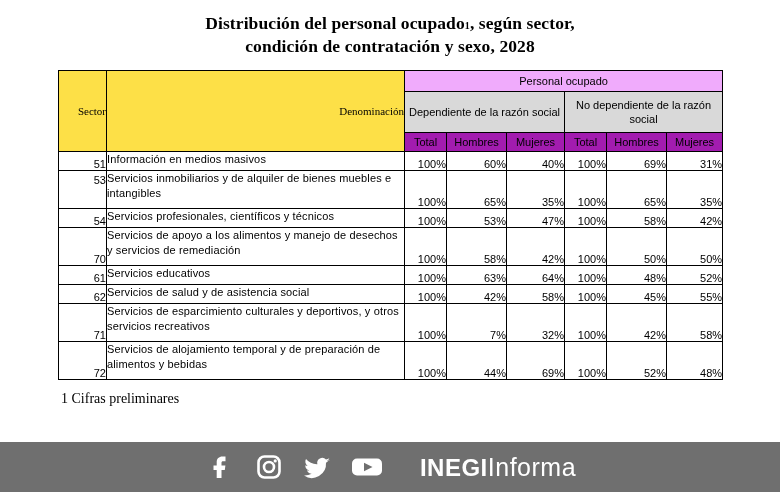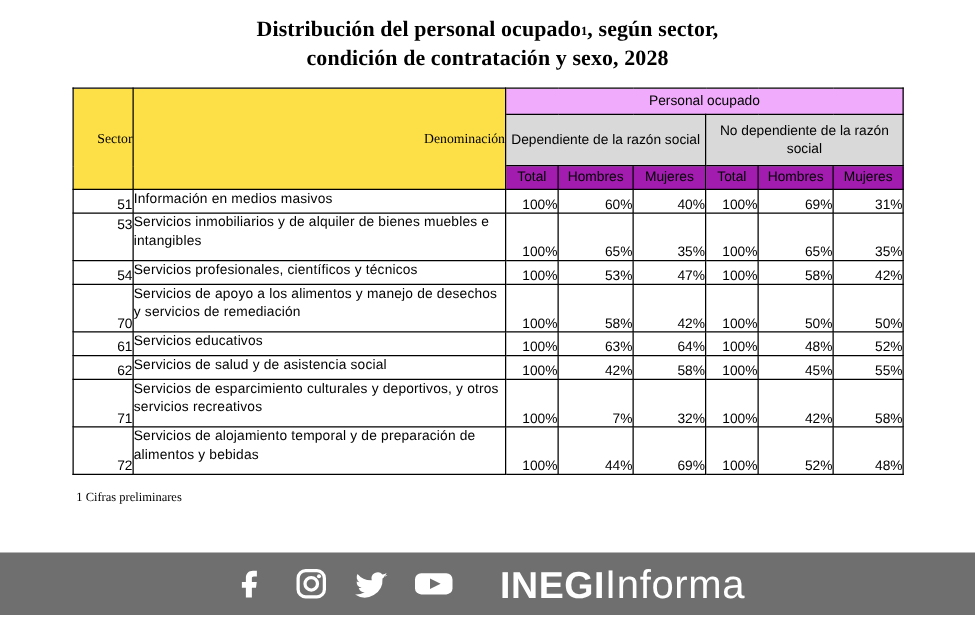--- a/index.html
+++ b/index.html
@@ -117,21 +117,21 @@
   }
 
   .r1 { height: 19px; }
   .r2 { height: 38px; }
 
   .notes {
     margin: 10px auto 0 auto;
     width: 664px;
     padding-left: 6px;
     font-family: "Liberation Serif", serif;
-    font-size: 10px;
+    font-size: 14px;
     color: #000000;
     line-height: 17px;
   }
 
   .footer {
     position: absolute;
     left: 0;
     bottom: 0;
     width: 780px;
     height: 50px;
@@ -147,22 +147,22 @@
     gap: 14px;
   }
   .social svg { display: block; }
   .brand {
     display: flex;
     align-items: baseline;
     margin-left: 20px;
     color: #ffffff;
     font-family: "Liberation Sans", sans-serif;
   }
-  .brand .b1 { font-size: 30px; font-weight: bold; letter-spacing: 0.5px; }
-  .brand .b2 { font-size: 32px; font-weight: normal; letter-spacing: 0.5px; }
+  .brand .b1 { font-size: 24px; font-weight: bold; letter-spacing: 0.5px; }
+  .brand .b2 { font-size: 25px; font-weight: normal; letter-spacing: 0.5px; }
 </style>
 </head>
 <body>
 
 <div class="page">
 
   <div class="title-block">
     <div class="title-line">
       <span>Distribución del personal ocupado</span><sup>1</sup><span>, según sector,</span>
     </div>

